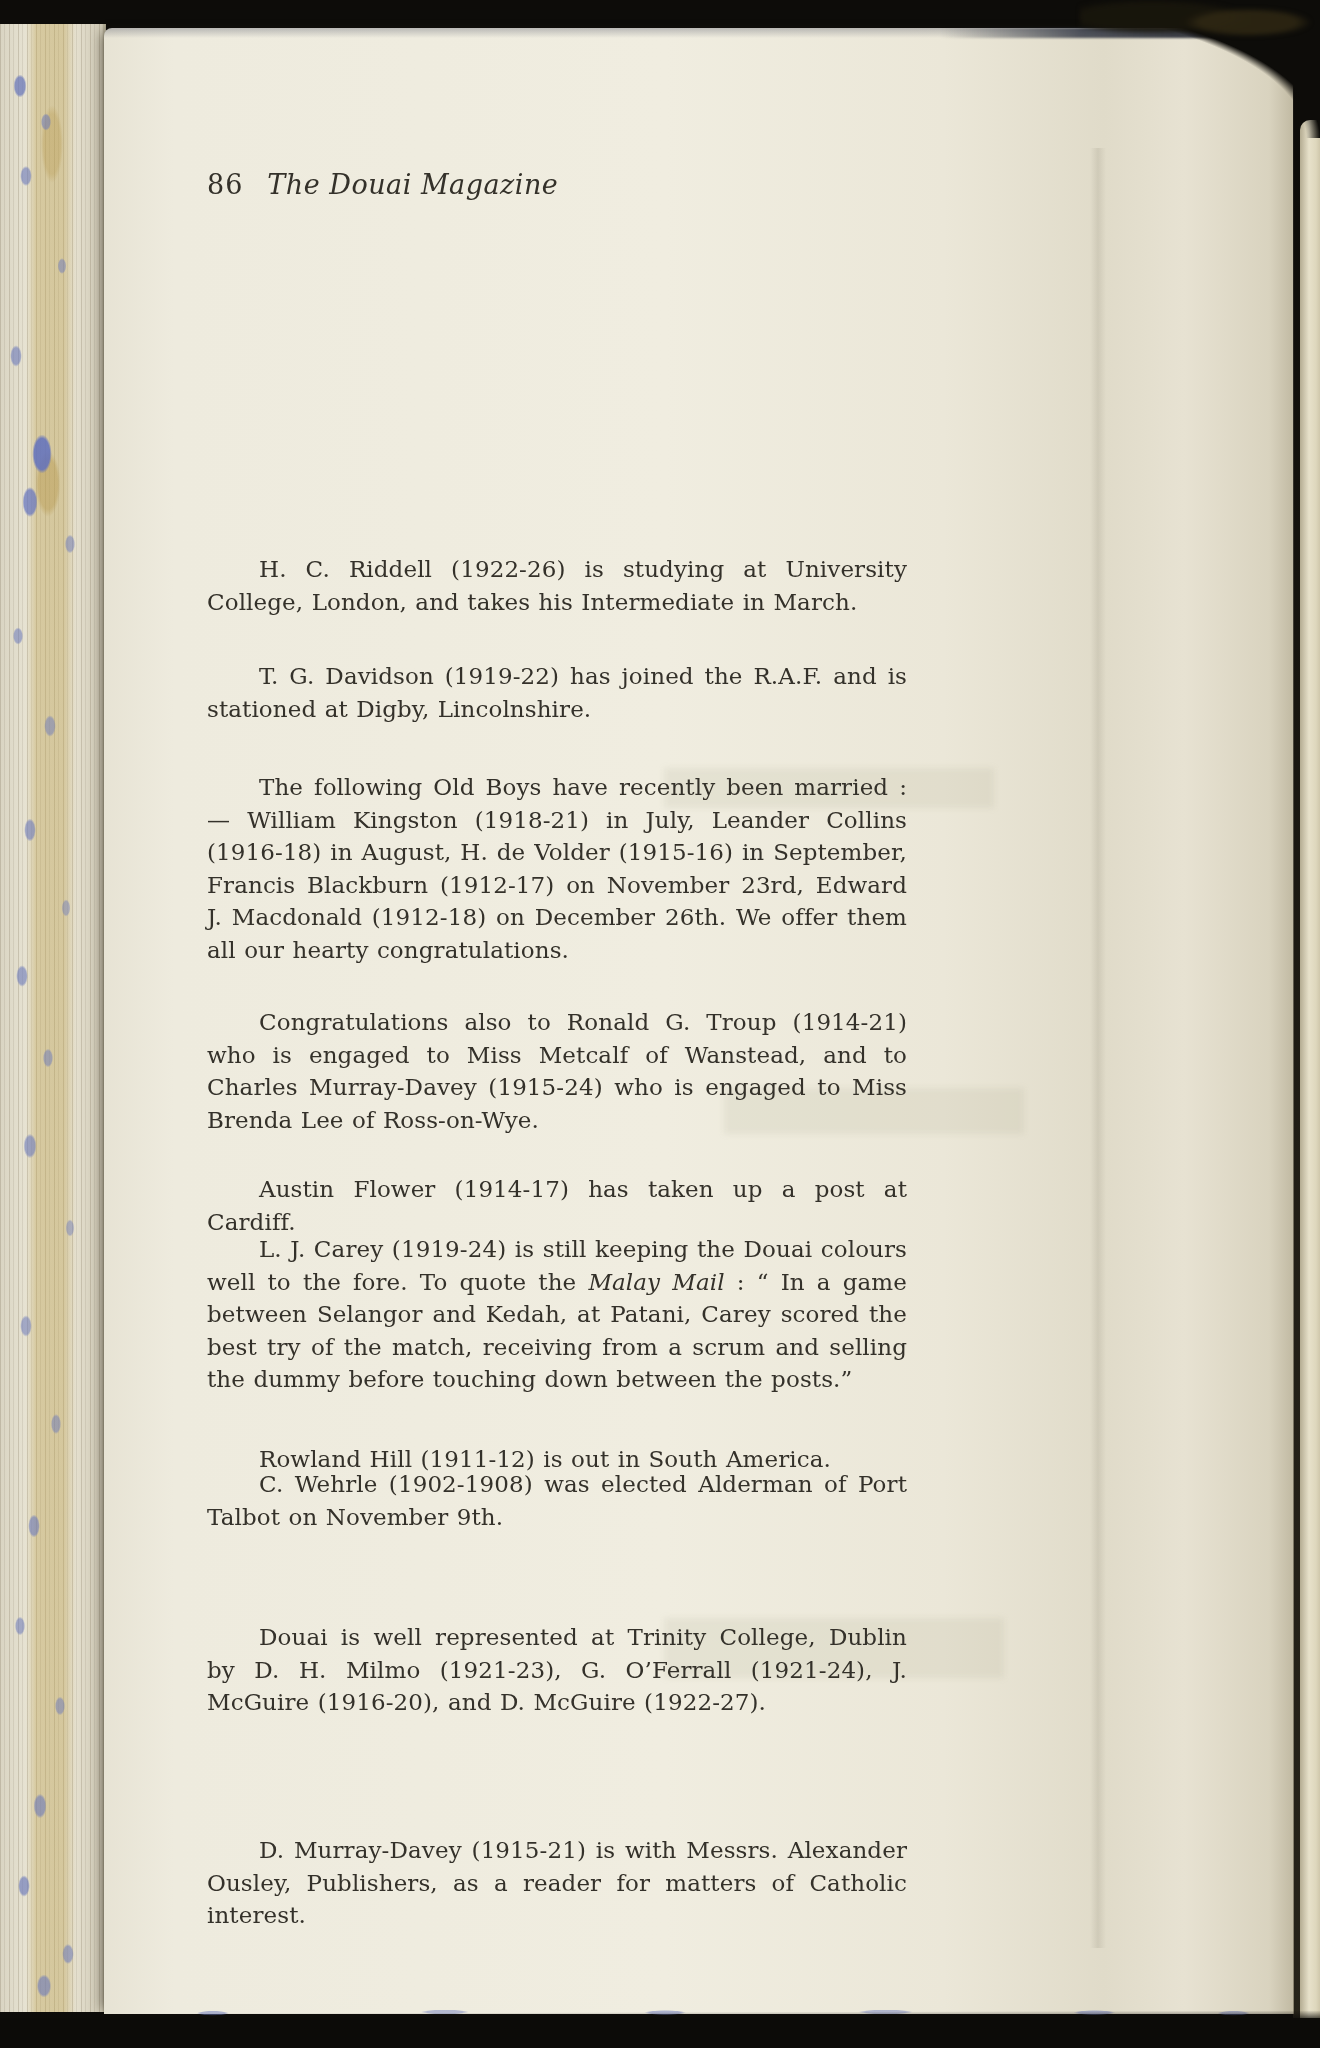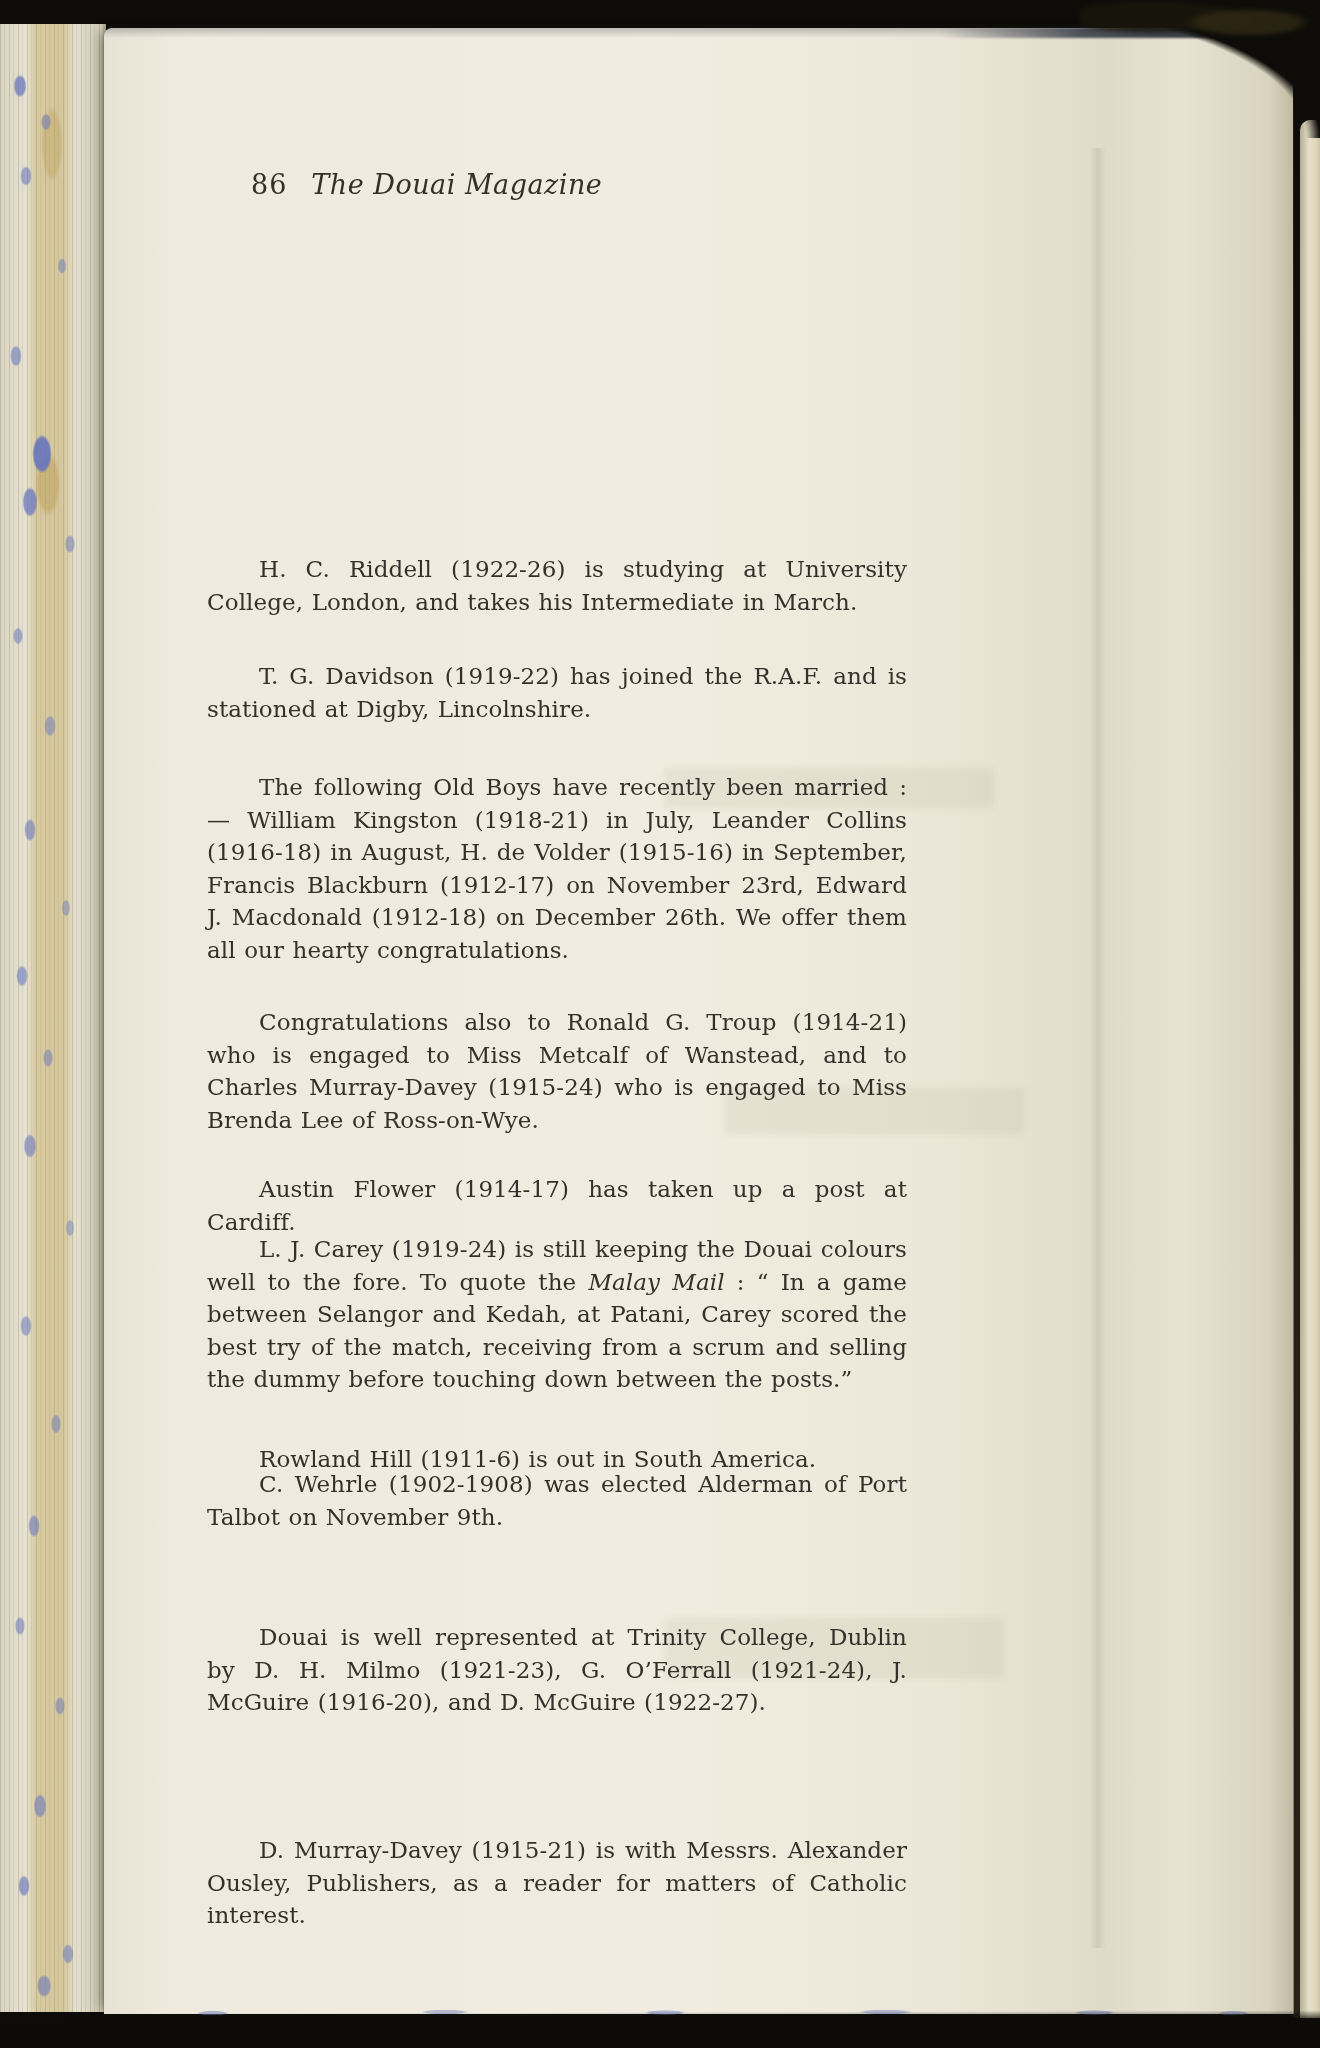--- a/index.html
+++ b/index.html
@@ -124,21 +124,21 @@
   .st1 { left: 560px; top: 740px;  width: 330px; height: 40px; }
   .st2 { left: 620px; top: 1060px; width: 300px; height: 46px; }
   .st3 { left: 560px; top: 1590px; width: 340px; height: 60px; }
 
   
   .page-text { position: absolute; inset: 0; color: #34312a; }
   .running-head {
     position: absolute; left: 207px; top: 170px; width: 700px;
     font-size: 27px; line-height: 30px; white-space: nowrap;
   }
-  .folio { font-style: normal; letter-spacing: 1px; margin-left: 44px; }
+  .folio { font-style: normal; letter-spacing: 1px; }
   .head-title { font-style: italic; margin-left: 24px; letter-spacing: .5px; }
 
   .page-text p {
     position: absolute; left: 207px; width: 700px; margin: 0;
     font-size: 23px; line-height: 32.5px;
     text-align: justify; text-indent: 52px;
     letter-spacing: .1px; word-spacing: 1px;
   }
   .p1  { top: 238px; }
   .p2  { top: 413px; }
@@ -178,21 +178,21 @@
     <div class="running-head">
       <span class="folio">86</span><span class="head-title">The Douai Magazine</span>
     </div>
 
     <p class="p3">H. C. Riddell (1922-26) is studying at University College, London, and takes his Intermediate in March.</p>
     <p class="p4">T. G. Davidson (1919-22) has joined the R.A.F. and is stationed at Digby, Lincolnshire.</p>
     <p class="p5">The following Old Boys have recently been married :— William Kingston (1918-21) in July,  Leander Collins (1916-18) in August,  H. de Volder (1915-16) in September,  Francis Blackburn (1912-17) on November 23rd,  Edward J. Macdonald (1912-18) on December 26th.  We offer them all our hearty congratulations.</p>
     <p class="p6">Congratulations also to Ronald G. Troup (1914-21) who is engaged to Miss Metcalf of Wanstead, and to Charles Murray-Davey (1915-24) who is engaged to Miss Brenda Lee of Ross-on-Wye.</p>
     <p class="p7">Austin Flower (1914-17) has taken up a post at Cardiff.</p>
     <p class="p8"><span>L. J. Carey (1919-24) is still keeping the Douai colours well to the fore.  To quote the </span><em>Malay Mail</em><span> :  “ In a game between Selangor and Kedah, at Patani, Carey scored the best try of the match, receiving from a scrum and selling the dummy before touching down between the posts.”</span></p>
-    <p class="p9">Rowland Hill (1911-6) is out in South America.</p>
+    <p class="p9">Rowland Hill (1911-12) is out in South America.</p>
     <p class="p10">C. Wehrle (1902-1908) was elected Alderman of Port Talbot on November 9th.</p>
     <p class="p11">Douai is well represented at Trinity College, Dublin by D. H. Milmo (1921-23),  G. O’Ferrall (1921-24),  J. McGuire (1916-20), and D. McGuire (1922-27).</p>
     <p class="p12">D. Murray-Davey (1915-21) is with Messrs.  Alexander Ousley, Publishers, as a reader for matters of Catholic interest.</p>
   </div>
 
   <div class="bottom-edge-speckles"></div>
   <div class="bottom-band-fade"></div>
   <div class="bottom-band"></div>
 
 </div>

